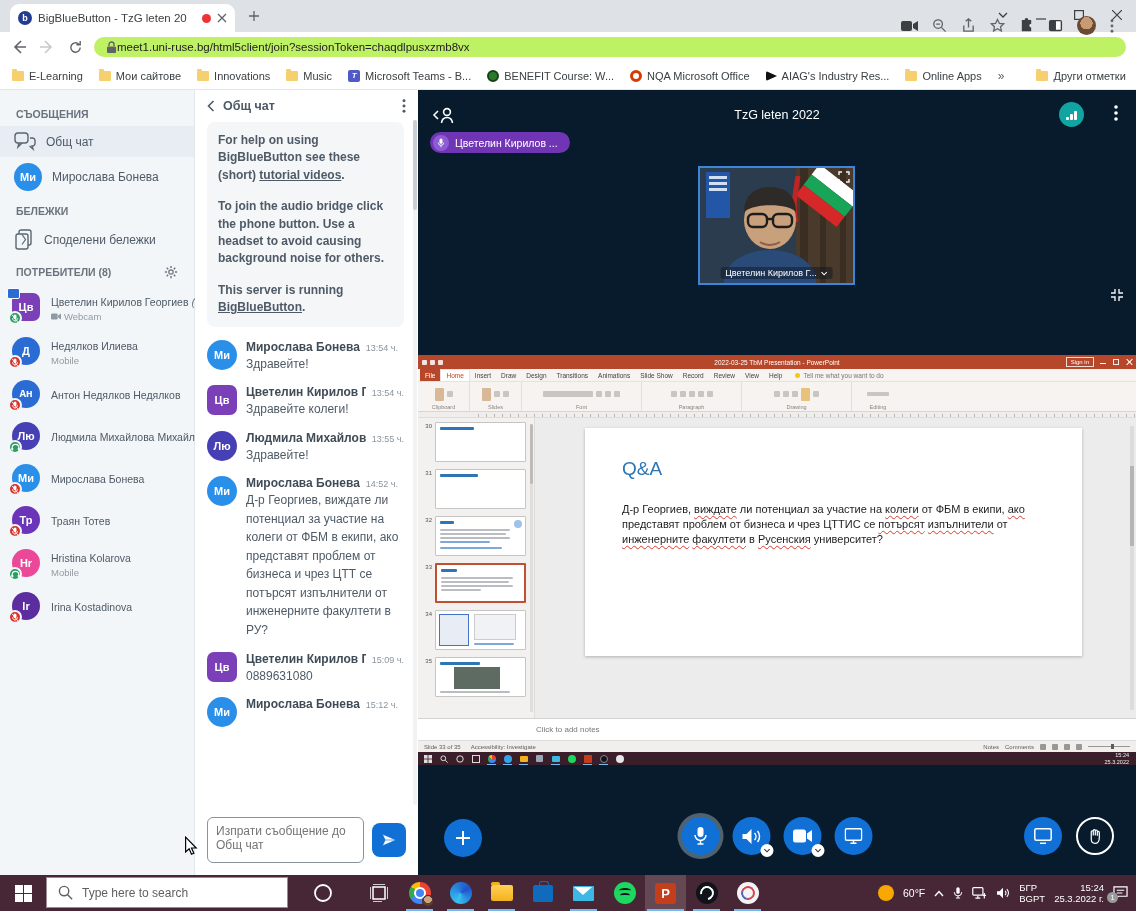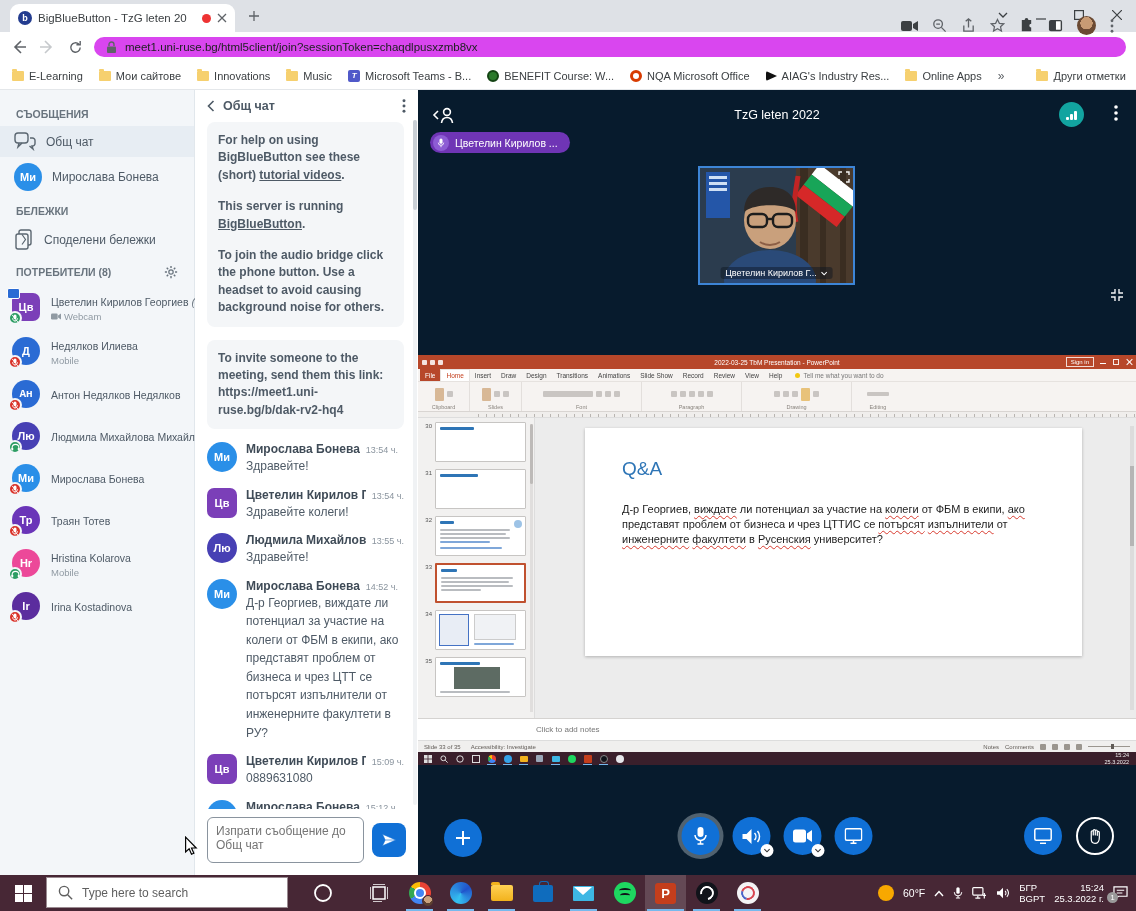--- a/index.html
+++ b/index.html
@@ -12,21 +12,21 @@
 .tabstrip{height:32px;background:#dee1e6;display:flex;align-items:flex-end;position:relative}
 .tab{margin-left:10px;width:225px;height:28px;background:#fff;border-radius:9px 9px 0 0;display:flex;align-items:center;padding:0 8px;gap:6px;font-size:11.5px;color:#3c4043}
 .tab-title{flex:1;white-space:nowrap;overflow:hidden}
 .favicon{width:14px;height:14px;border-radius:50%;background:#233c8f;color:#fff;font-size:9px;font-weight:bold;display:flex;align-items:center;justify-content:center;flex:none}
 .rec-dot{width:9px;height:9px;border-radius:50%;background:#e33;flex:none}
 .newtab{width:26px;height:26px;margin:0 0 3px 6px;display:flex;align-items:center;justify-content:center;border-radius:50%}
 .win-controls{position:absolute;right:0;top:0;height:30px;display:flex}
 .wc{width:38px;height:30px;display:flex;align-items:center;justify-content:center}
 .addressbar{height:30px;background:#fff;display:flex;align-items:center;padding:0 10px;gap:10px}
 .nav-ic{width:18px;height:18px;display:flex;align-items:center;justify-content:center}
-.omnibox{flex:1;height:20px;background:#d946ef;border-radius:12px;display:flex;align-items:center;padding:0 12px;gap:8px;font-size:11.5px;color:#202124}
+.omnibox{flex:1;height:20px;background:#bef264;border-radius:12px;display:flex;align-items:center;padding:0 12px;font-size:11.5px;color:#202124}
 .omni-url{white-space:nowrap;overflow:hidden}
 .ab-right{display:flex;align-items:center;gap:11px}
 .profile-dot{width:19px;height:19px;border-radius:50%;background:radial-gradient(circle at 50% 38%,#c89b74 0 40%,#6b4a33 41% 100%)}
 .bookmarksbar{height:28px;background:#fff;border-bottom:1px solid #e4e7ea;display:flex;align-items:center;padding:0 12px;gap:16px;font-size:11px;color:#3c4043}
 .bm{display:flex;align-items:center;gap:5px;white-space:nowrap}
 .bm-folder{width:12px;height:10px;background:#f6d06f;border-radius:1px;position:relative}
 .bm-folder:before{content:"";position:absolute;top:-2px;left:0;width:5px;height:2px;background:#f6d06f;border-radius:1px 1px 0 0}
 .ic-teams{width:12px;height:12px;background:#5059c9;border-radius:2px;color:#fff;font-size:8px;font-weight:bold;display:flex;align-items:center;justify-content:center}
 .ic-benefit{width:12px;height:12px;border-radius:50%;background:#2c7a2c;border:2px solid #144414}
 .ic-nqa{width:12px;height:12px;border-radius:50%;border:3px solid #d83b01}
@@ -524,25 +524,22 @@
             <svg width="4" height="14" viewBox="0 0 4 16">
               <circle cx="2" cy="2" r="1.7" fill="#4e5a66"></circle>
               <circle cx="2" cy="8" r="1.7" fill="#4e5a66"></circle>
               <circle cx="2" cy="14" r="1.7" fill="#4e5a66"></circle>
             </svg>
           </span>
       </div>
       <div class="chat-scroll">
         <div class="welcome">
           <p><span>For help on using BigBlueButton see these (short) </span><span class="wlink">tutorial videos</span><span>.</span></p>
+          <p>To join the audio bridge click the phone button. Use a headset to avoid causing background noise for others.</p>
           <p><span>This server is running </span><span class="wlink">BigBlueButton</span><span>.</span></p>
-          <p>To join the audio bridge click the phone button. Use a headset to avoid causing background noise for others.</p>
-        </div>
-        <div class="welcome">
-          <p>To invite someone to the meeting, send them this link: https://meet1.uni-ruse.bg/b/dak-rv2-hq4</p>
         </div>
 
         <div class="msg">
           <span class="avatar" data-shape="circle" style="background-color: rgb(42, 143, 232);">
               <span>Ми</span>
             </span>
           <span class="u-col"><span class="msg-head">
                 <span class="msg-name">Мирослава Бонева</span>
                 <span class="msg-time">13:54 ч.</span>
               </span><span class="msg-text">Здравейте!</span></span>

